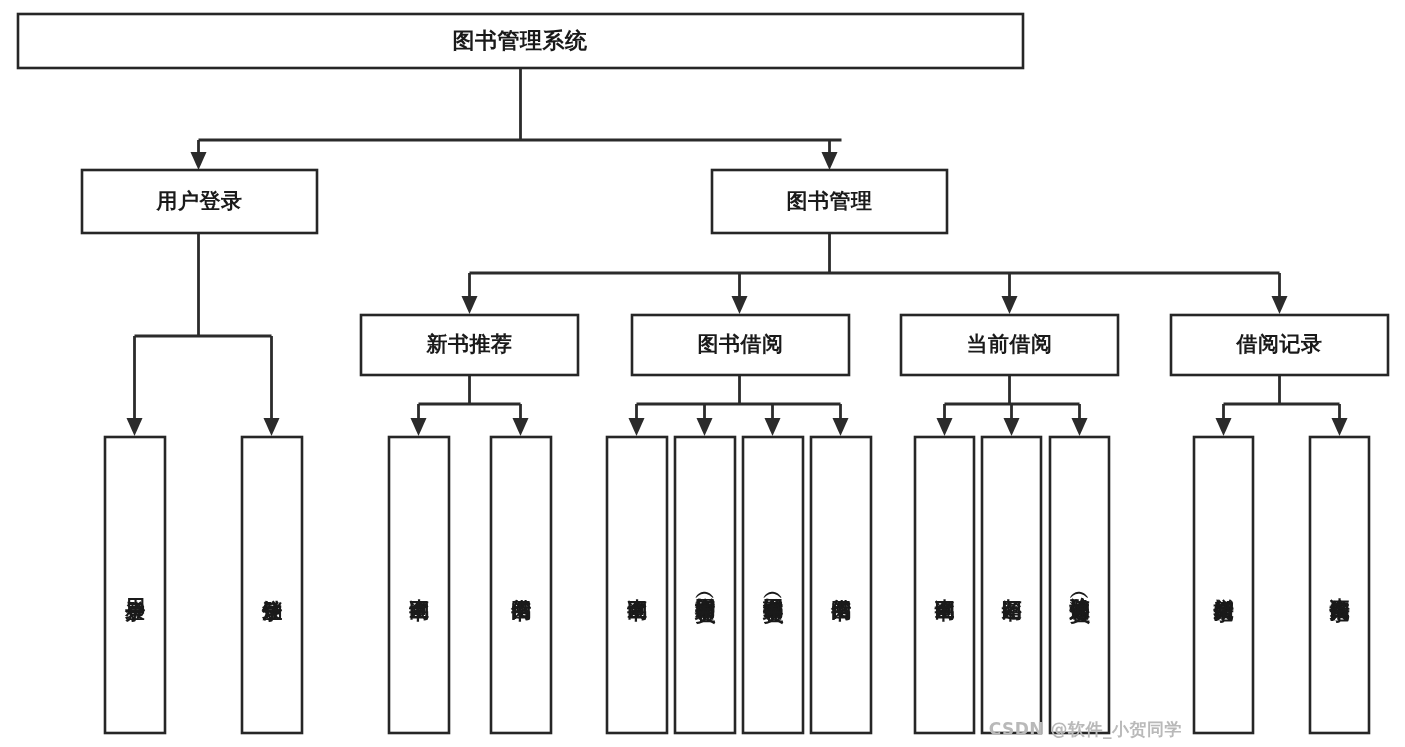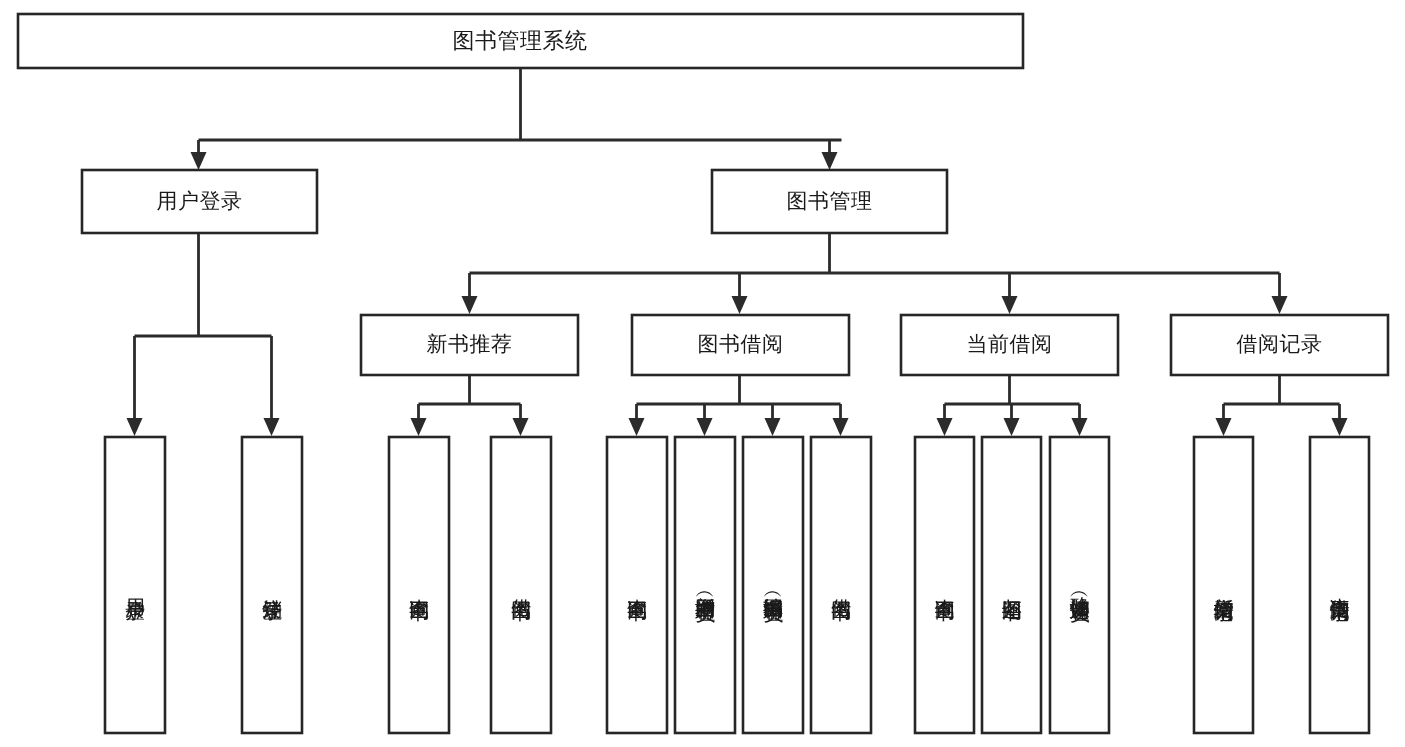--- a/index.html
+++ b/index.html
@@ -11,20 +11,21 @@
     width: 1405px;
     height: 747px;
     font-family: "DejaVu Sans", "Liberation Sans", sans-serif;
     overflow: hidden;
     position: relative;
   }
   #diagram-root {
     position: relative;
     width: 1192px;
     height: 747px;
+    font-weight: bold;
   }
   svg#flow-svg {
     position: absolute;
     left: 0;
     top: 0;
     width: 1405px;
     height: 747px;
     display: block;
   }
   .node-box {
@@ -227,14 +228,15 @@
   <div class="vlabel" style="left:743px; top:437px; width:60px; height:296px;">编辑图书（管理员）</div>
   <div class="vlabel" style="left:811px; top:437px; width:60px; height:296px;">借阅图书</div>
 
   <div class="vlabel" style="left:915px; top:437px; width:59px; height:296px;">查询图书</div>
   <div class="vlabel" style="left:982px; top:437px; width:59px; height:296px;">归还图书</div>
   <div class="vlabel" style="left:1050px; top:437px; width:59px; height:296px;">确认归还（管理员）</div>
 
   <div class="vlabel" style="left:1194px; top:437px; width:59px; height:296px;">新增借阅记录</div>
   <div class="vlabel" style="left:1310px; top:437px; width:59px; height:296px;">查询借阅记录</div>
 
+  <div id="watermark">CSDN @软件_小贺同学</div>
 
 </div>
 
 </body></html>

